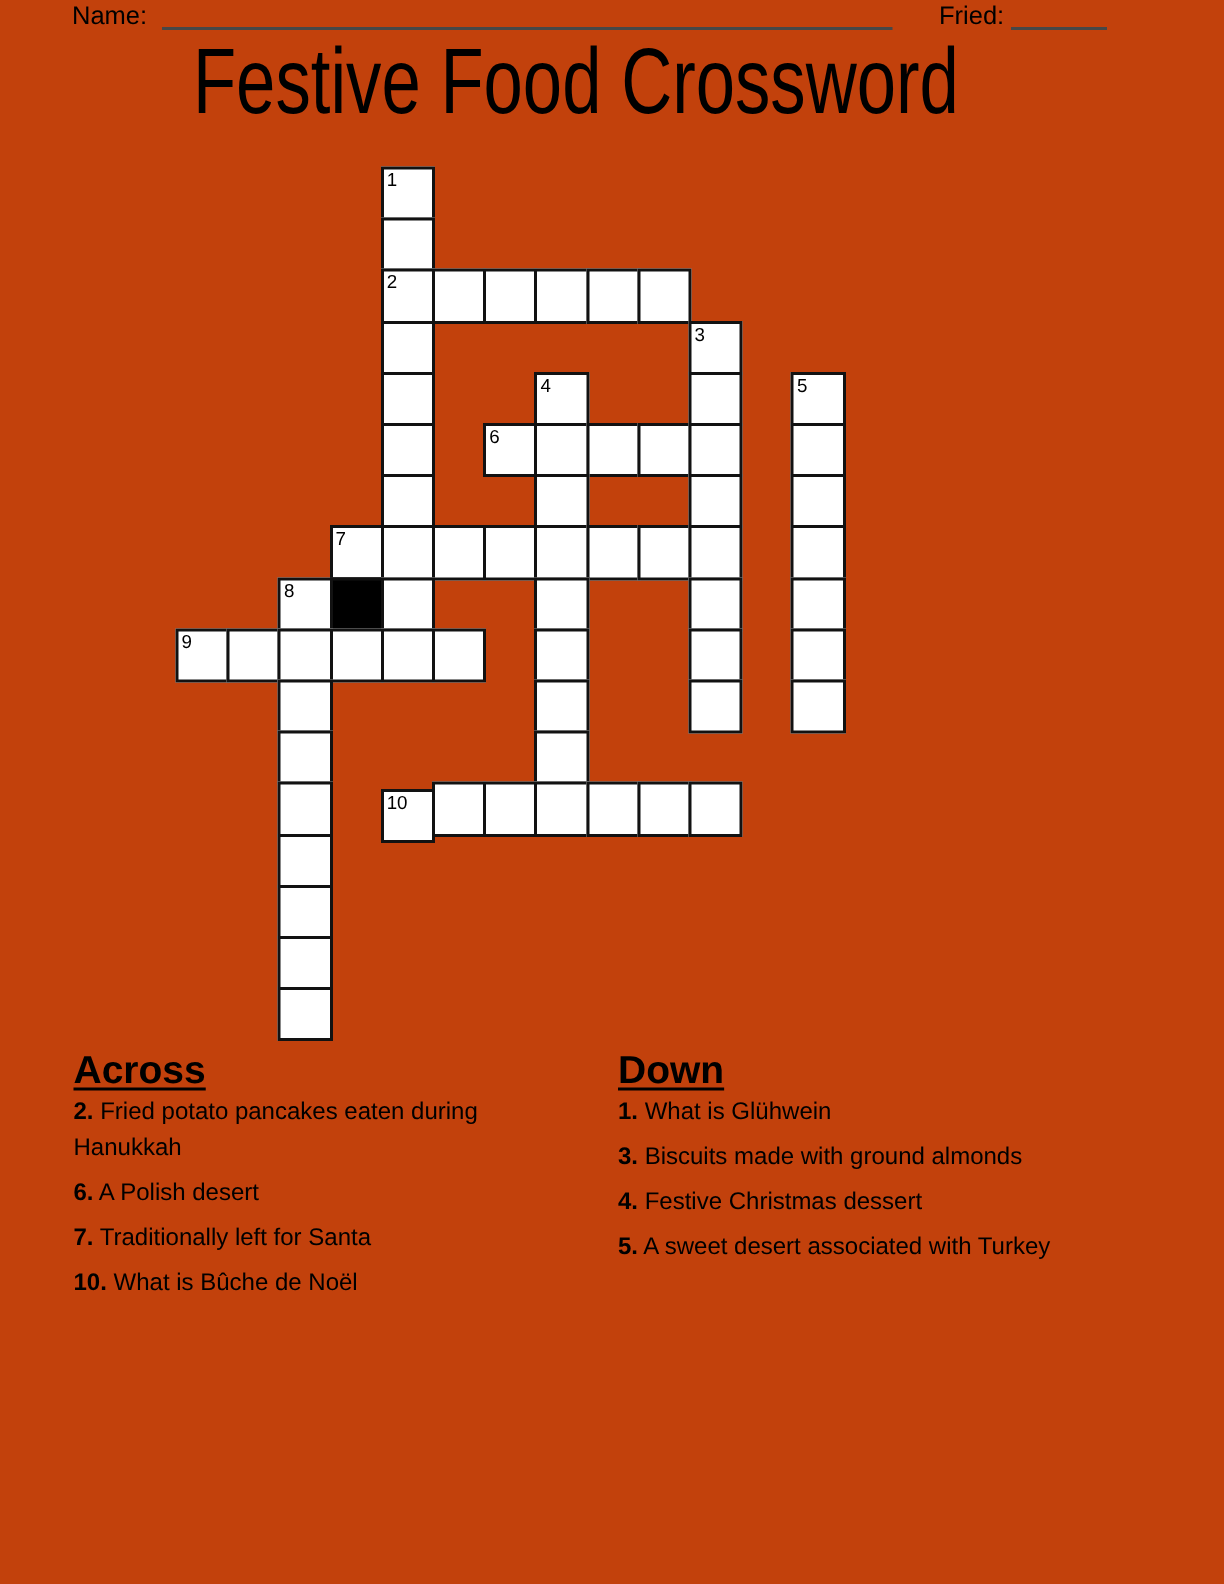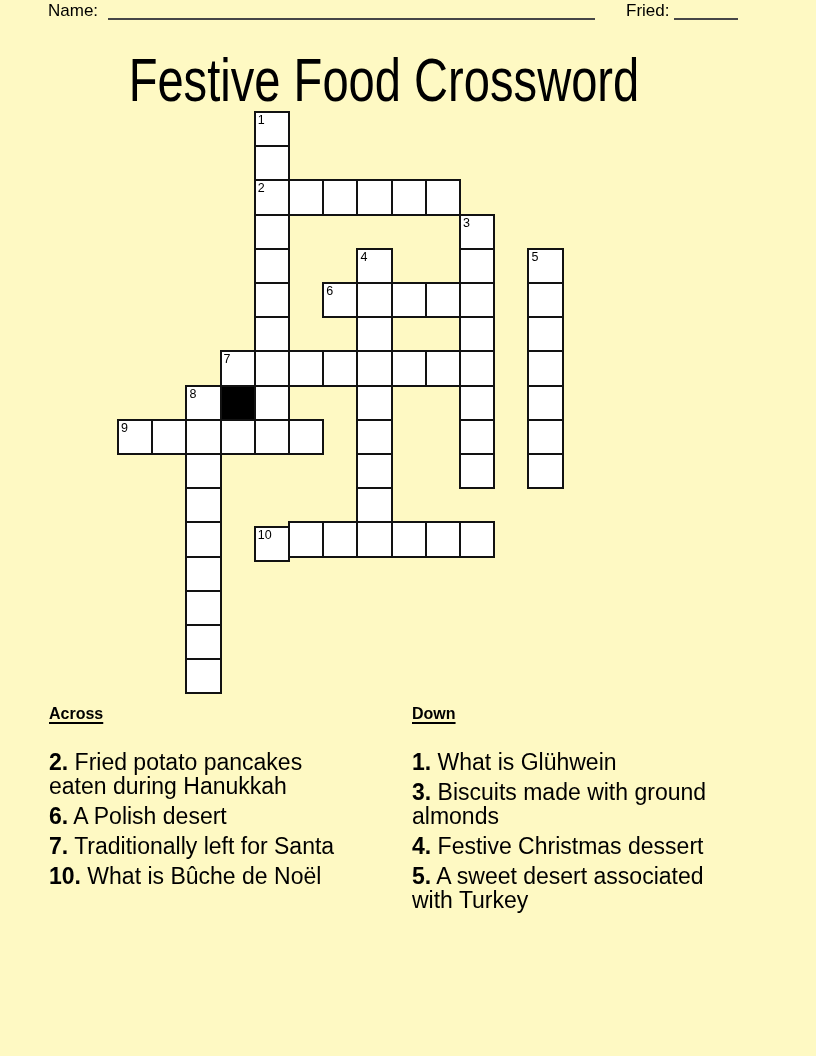--- a/index.html
+++ b/index.html
@@ -1,32 +1,32 @@
 <!DOCTYPE html>
 <html><head>
 <meta charset="utf-8">
 <style>
   html, body { margin: 0; padding: 0; background: #fff; }
   #page {
     position: relative;
     width: 816px;
     height: 1056px;
-    background: #fef9c3;
+    background: #c2410c;
     font-family: "Liberation Sans", sans-serif;
     color: #000;
     overflow: hidden;
   }
   .hlabel { position: absolute; top: 1px; font-size: 17px; line-height: 20px; color: #000; }
   #name-label { left: 48px; }
   #date-label { left: 626px; }
   .fill-line { position: absolute; top: 0; height: 18px; border-bottom: 2px solid #474747; }
   #name-line { left: 108px; width: 487px; }
   #date-line { left: 674px; width: 64px; }
 
-  #title-wrap { position: absolute; top: 49px; left: 0; width: 768px; text-align: center; }
+  #title-wrap { position: absolute; top: 24px; left: 0; width: 768px; text-align: center; }
   #title {
     display: inline-block;
     font-size: 62px;
     line-height: 62px;
     white-space: nowrap;
     transform: scaleX(0.76);
     transform-origin: 50% 50%;
   }
 
   #grid { position: absolute; left: 0; top: 0; width: 816px; height: 700px; }
@@ -40,27 +40,27 @@
   .cell.black { background: #000000; }
   .cellnum {
     position: absolute; top: 0px; left: 2px;
     font-size: 12.5px; line-height: 14px; color: #000;
   }
 
   .clue-col { position: absolute; top: 701px; }
   #across-col { left: 49px;  width: 300px; }
   #down-col   { left: 412px; width: 318px; }
   .clue-heading {
-    font-size: 16px; line-height: 25px; font-weight: bold;
+    font-size: 26px; line-height: 25px; font-weight: bold;
     text-decoration: underline;
     text-decoration-thickness: 2px;
     text-underline-offset: 3px;
-    margin: 0 0 24px 0;
+    margin: 0 0 4px 0;
   }
-  .clue { font-size: 23px; line-height: 24px; margin: 0 0 6px 0; }
+  .clue { font-size: 16px; line-height: 24px; margin: 0 0 6px 0; }
   .clue b { font-weight: bold; }
 </style>
 </head>
 <body>
 
 <div id="page">
 
   <span class="hlabel" id="name-label">Name:</span>
   <div class="fill-line" id="name-line"></div>
   <span class="hlabel" id="date-label">Fried:</span>

